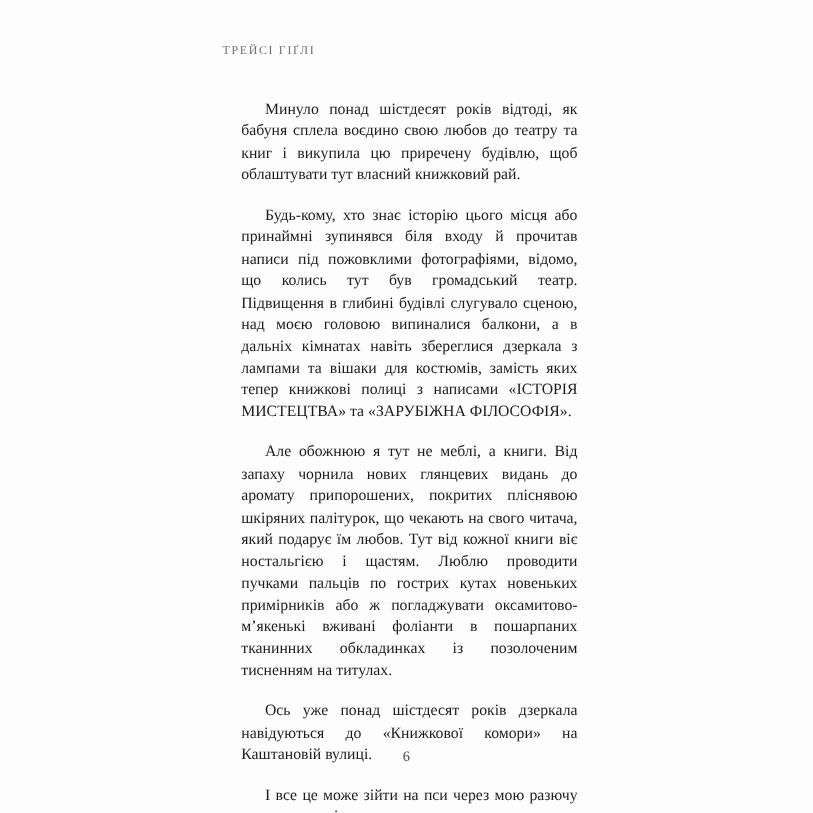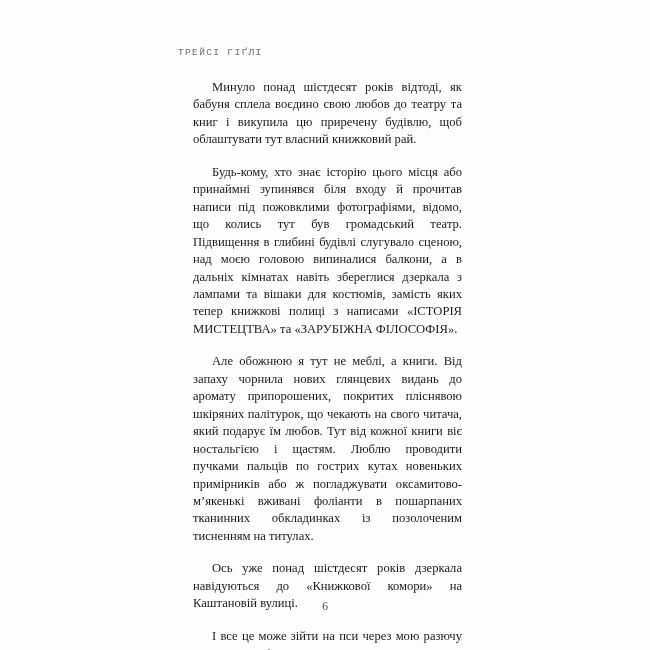--- a/index.html
+++ b/index.html
@@ -19,25 +19,25 @@
     position: relative;
     width: 650px;
     height: 650px;
     background: #fdfdfd;
     box-sizing: border-box;
   }
 
   .running-head {
     position: absolute;
     left: 178px;
-    top: 47px;
+    top: 36px;
     font-size: 9.5px;
     letter-spacing: 1.35px;
     color: #6f6f74;
-    font-family: Liberation Mono, monospace;
+    font-family: Liberation Serif, serif;
     text-transform: uppercase;
     white-space: nowrap;
   }
 
   .text-block {
     position: absolute;
     left: 178px;
     top: 64px;
     width: 299px;
     font-size: 12.6px;

